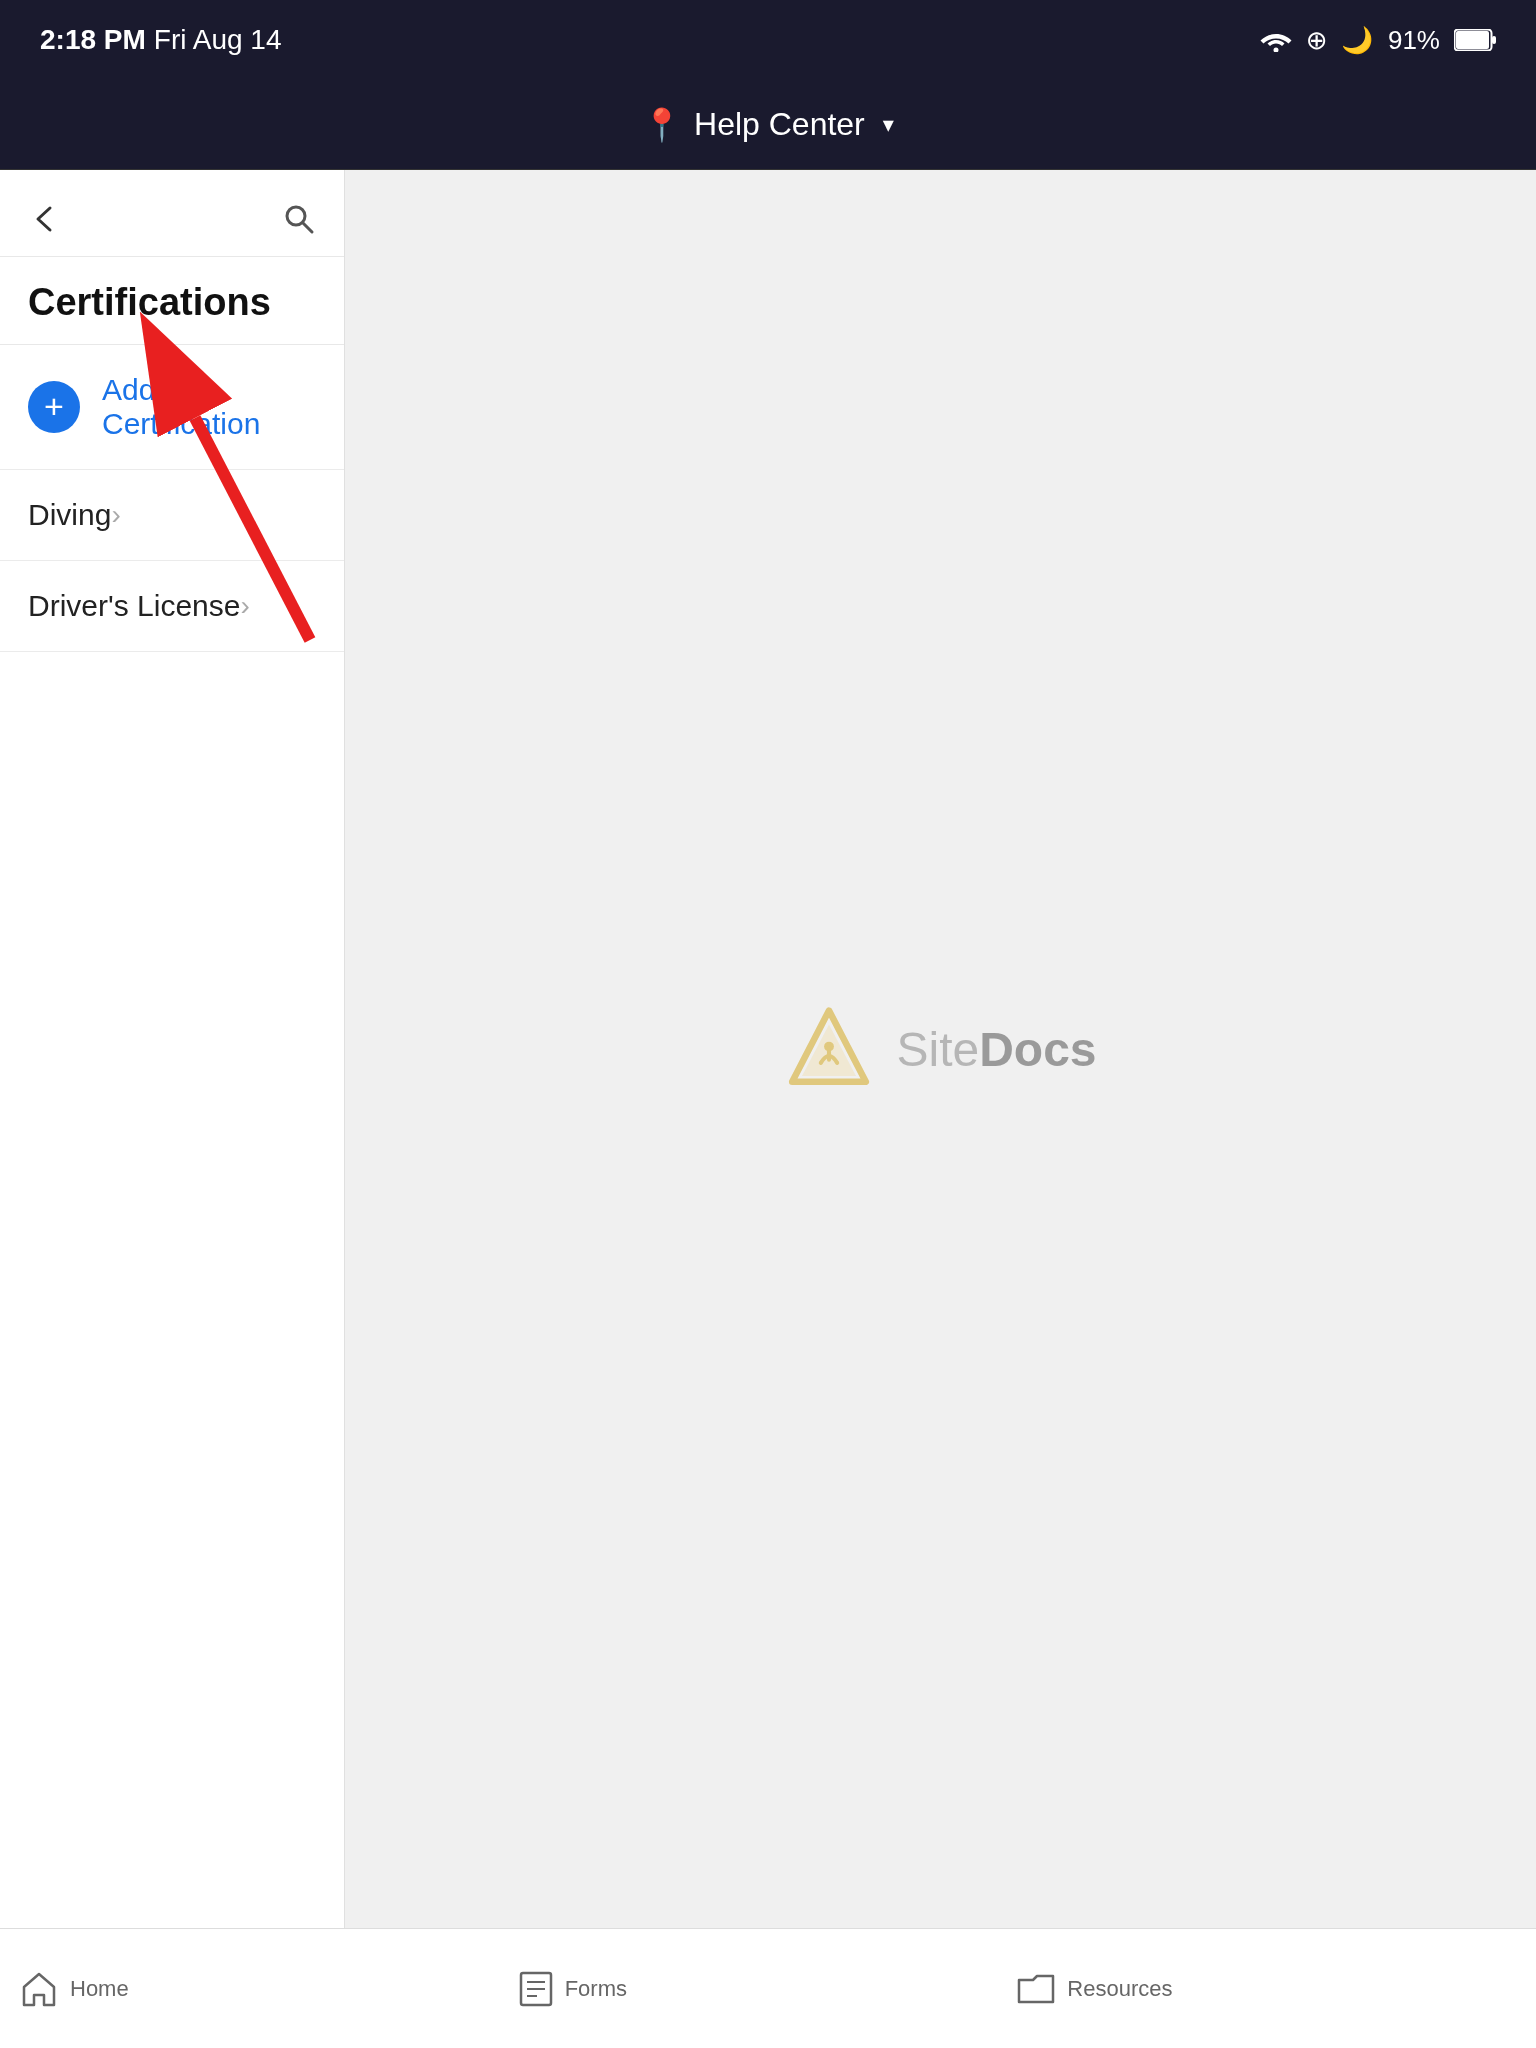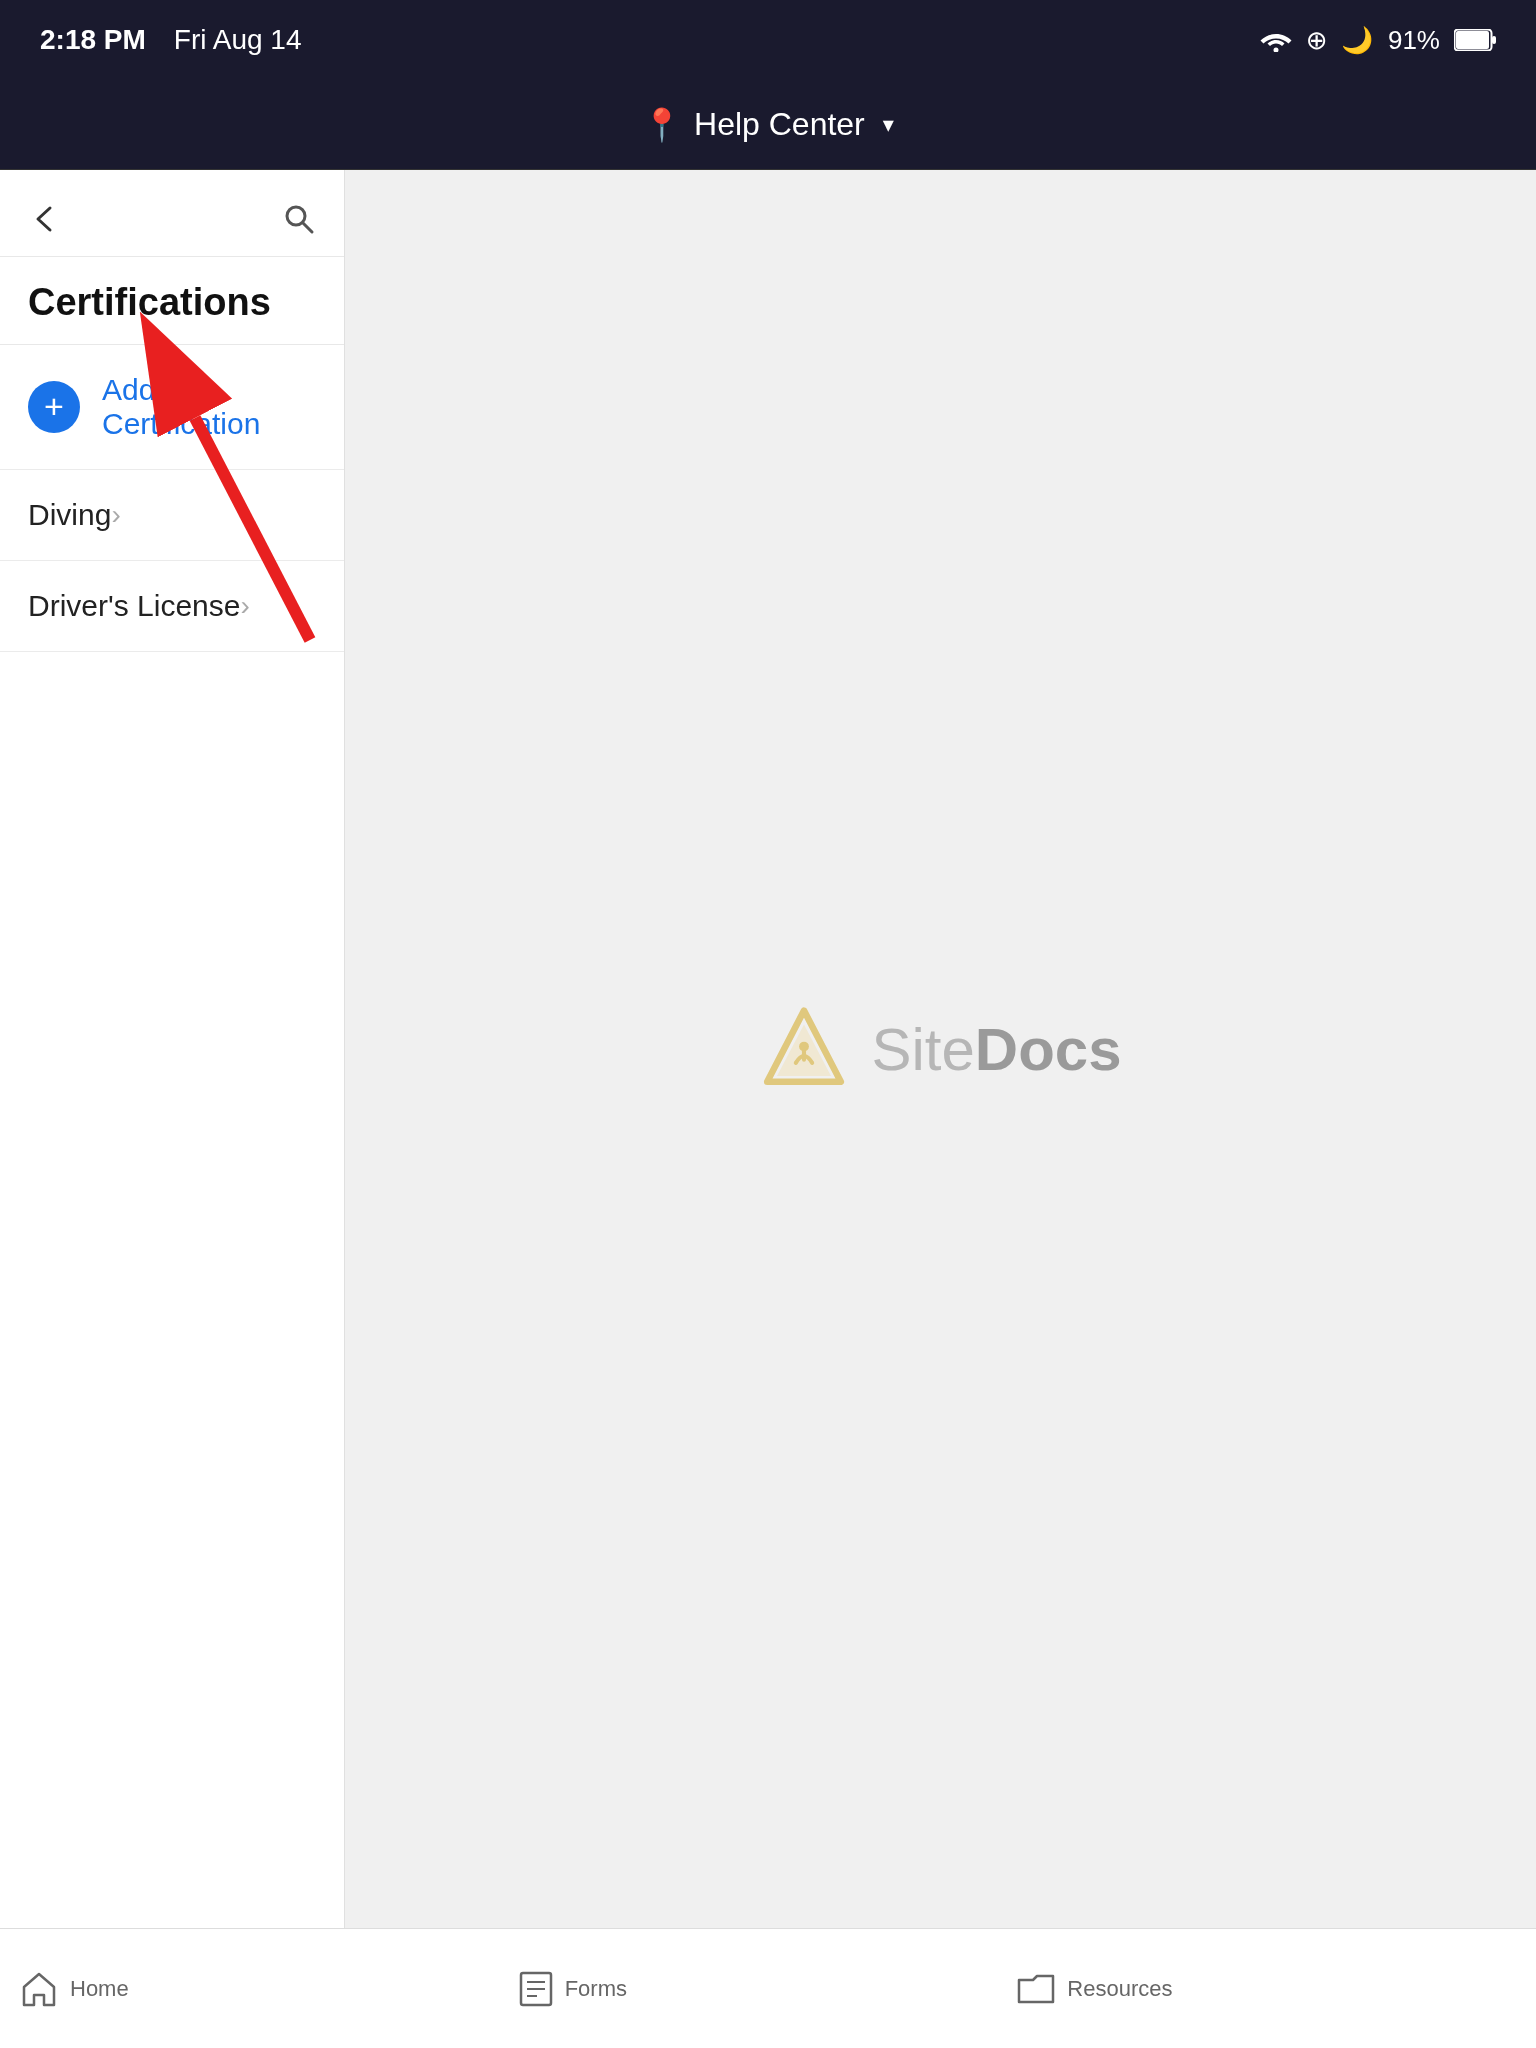--- a/index.html
+++ b/index.html
@@ -26,21 +26,20 @@
 
     .status-time {
       color: white;
       font-size: 28px;
       font-weight: 600;
     }
 
     .status-date {
       color: white;
       font-size: 28px;
-      margin-left: 20px;
     }
 
     .status-left {
       display: flex;
       align-items: flex-end;
       gap: 8px;
     }
 
     .status-right {
       display: flex;
@@ -218,21 +217,21 @@
       gap: 22px;
       opacity: 0.55;
     }
 
     .logo-triangle {
       width: 90px;
       height: 90px;
     }
 
     .logo-text {
-      font-size: 60px;
+      font-size: 48px;
       font-weight: 300;
       color: #888;
     }
 
     .logo-text strong {
       font-weight: 700;
       color: #555;
     }
 
     

